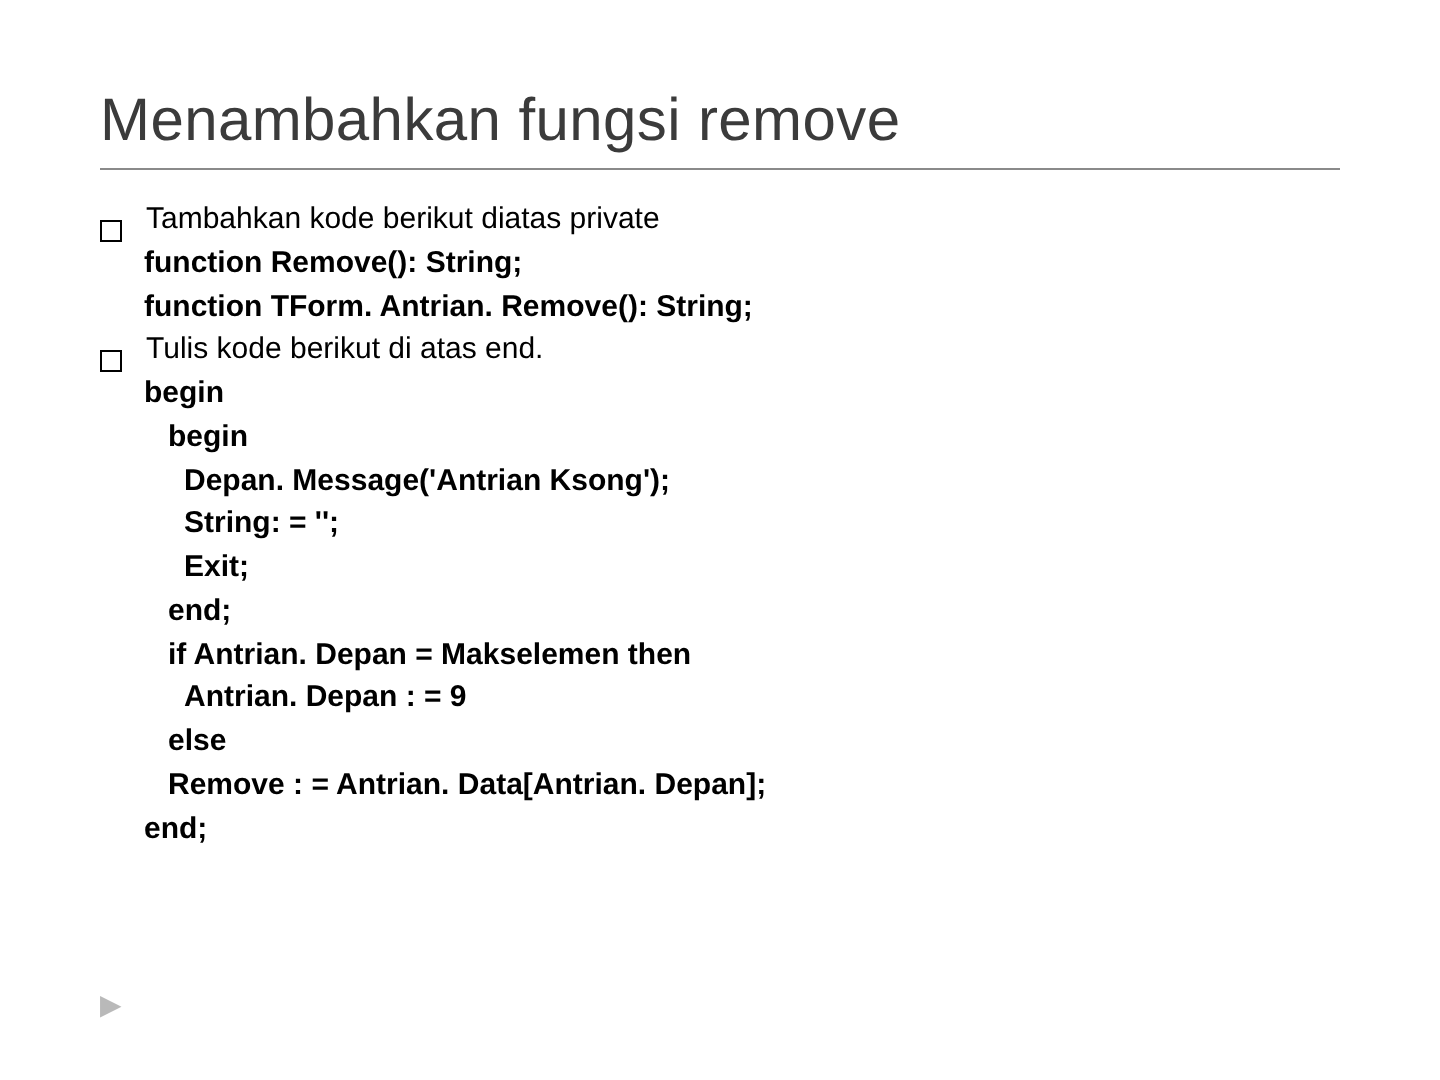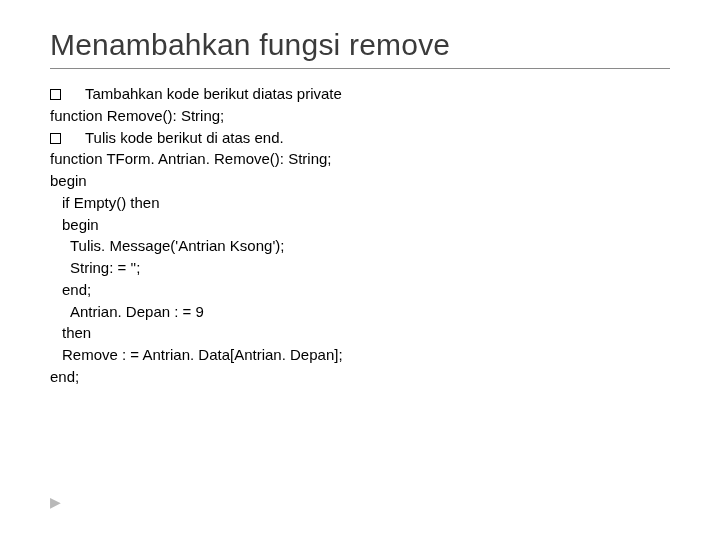--- a/index.html
+++ b/index.html
@@ -7,21 +7,21 @@
     padding: 0;
     width: 720px;
     height: 540px;
     background: #ffffff;
     font-family: Arial, Helvetica, sans-serif;
     color: #000;
     overflow: hidden;
   }
   .slide {
     box-sizing: border-box;
-    padding: 28px 50px 20px 50px;
+    padding: 44px 50px 20px 50px;
     width: 720px;
     height: 540px;
     position: relative;
   }
   .title {
     font-size: 30px;
     font-weight: 400;
     color: #3b3b3b;
     margin: 0 0 6px 0;
     letter-spacing: 0.2px;
@@ -34,36 +34,36 @@
   .content {
     font-size: 15px;
     line-height: 1.45;
     color: #000;
   }
   .row {
     display: block;
   }
   .bullet-row {
     display: flex;
-    align-items: center;
-    gap: 24px;
+    align-items: flex-end;
+    gap: 12px;
   }
   .checkbox {
     display: inline-block;
     width: 11px;
     height: 11px;
     border: 1.2px solid #000;
     box-sizing: border-box;
     flex: 0 0 auto;
     margin-top: 2px;
   }
   .indent1 { padding-left: 0px; }
   .indent2 { padding-left: 12px; }
   .indent3 { padding-left: 20px; }
-  .bold { font-weight: 400; }
+  .bold { font-weight: 700; margin-left: 22px; }
   .footer-arrow {
     position: absolute;
     left: 50px;
     bottom: 30px;
     color: #b9b9b9;
     font-size: 14px;
   }
 </style>
 </head>
 <body>
@@ -75,34 +75,35 @@
 
   <div class="content">
 
     <div class="row bullet-row indent1">
       <span class="checkbox"></span>
       <span>Tambahkan kode berikut diatas private</span>
     </div>
 
     <div class="row indent1 bold">function Remove(): String;</div>
 
+    <div class="row indent1 bold">function TForm. Antrian. Remove(): String;</div>
+
     <div class="row bullet-row indent1">
       <span class="checkbox"></span>
       <span>Tulis kode berikut di atas end.</span>
     </div>
-
-    <div class="row indent1 bold">function TForm. Antrian. Remove(): String;</div>
     <div class="row indent1 bold">begin</div>
-    <div class="row indent2 bold">if Empty() then</div>
     <div class="row indent2 bold">begin</div>
-    <div class="row indent3 bold">Tulis. Message('Antrian Ksong');</div>
+    <div class="row indent3 bold">Depan. Message('Antrian Ksong');</div>
     <div class="row indent3 bold">String: = '';</div>
+    <div class="row indent3 bold">Exit;</div>
     <div class="row indent2 bold">end;</div>
+    <div class="row indent2 bold">if Antrian. Depan = Makselemen then</div>
     <div class="row indent3 bold">Antrian. Depan : = 9</div>
-    <div class="row indent2 bold">then</div>
+    <div class="row indent2 bold">else</div>
     <div class="row indent2 bold">Remove : = Antrian. Data[Antrian. Depan];</div>
     <div class="row indent1 bold">end;</div>
 
   </div>
 
   <div class="footer-arrow">▶</div>
 
 </div>
 
 </body></html>

